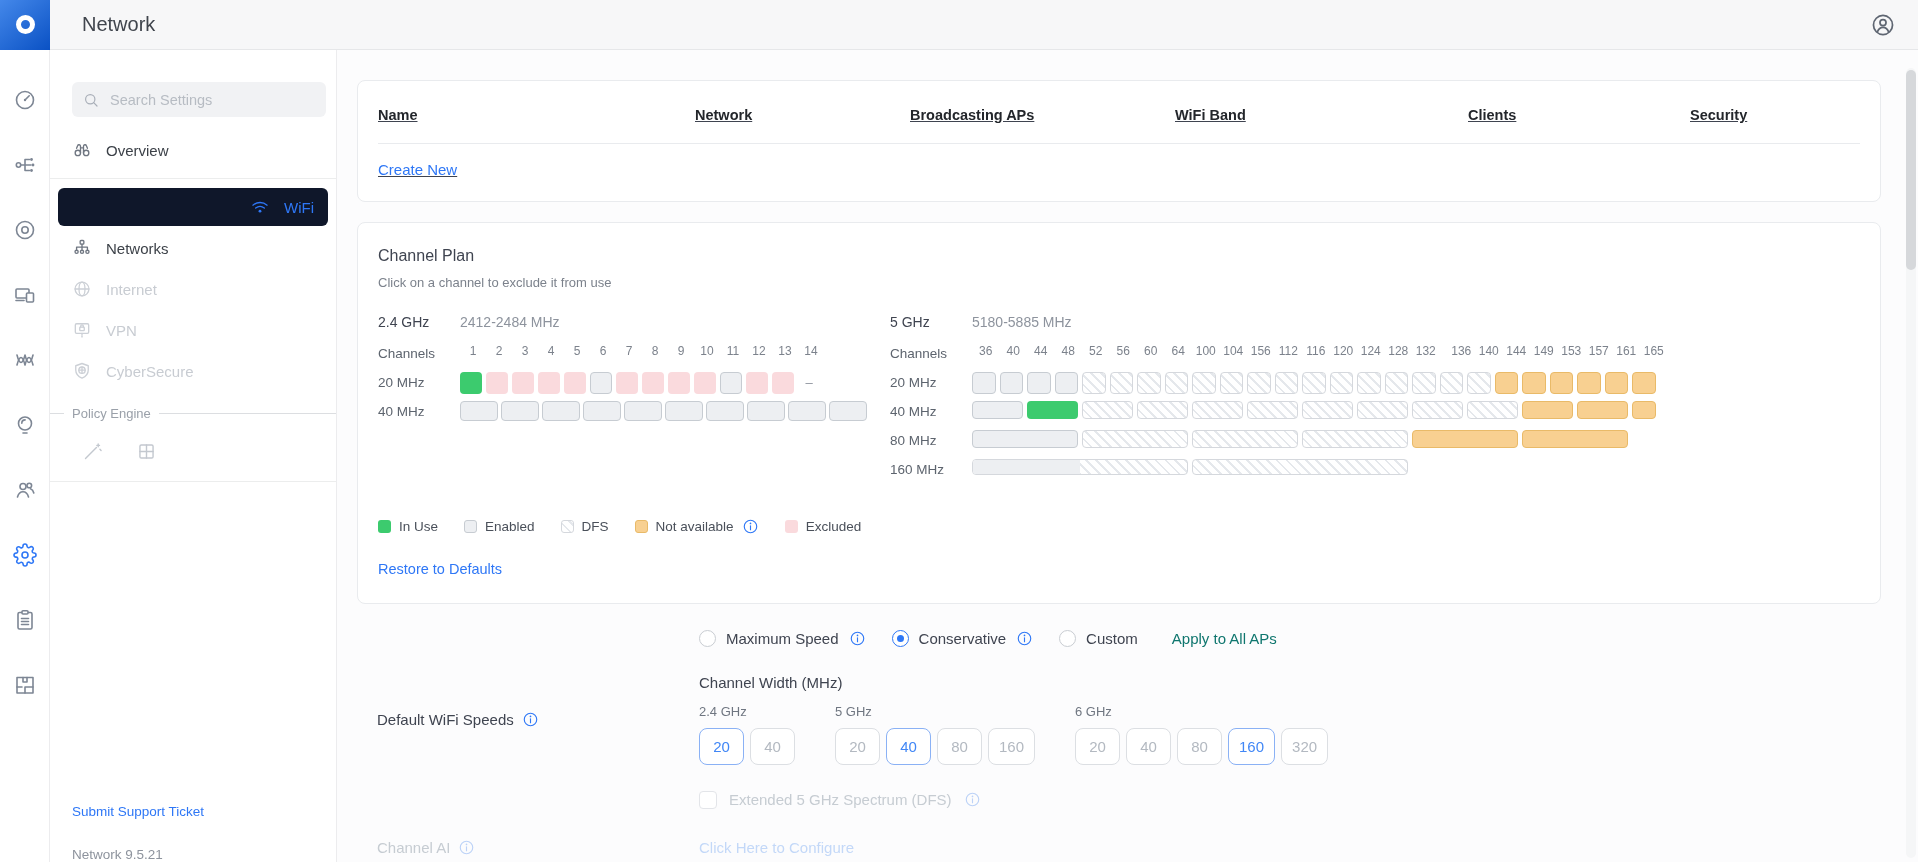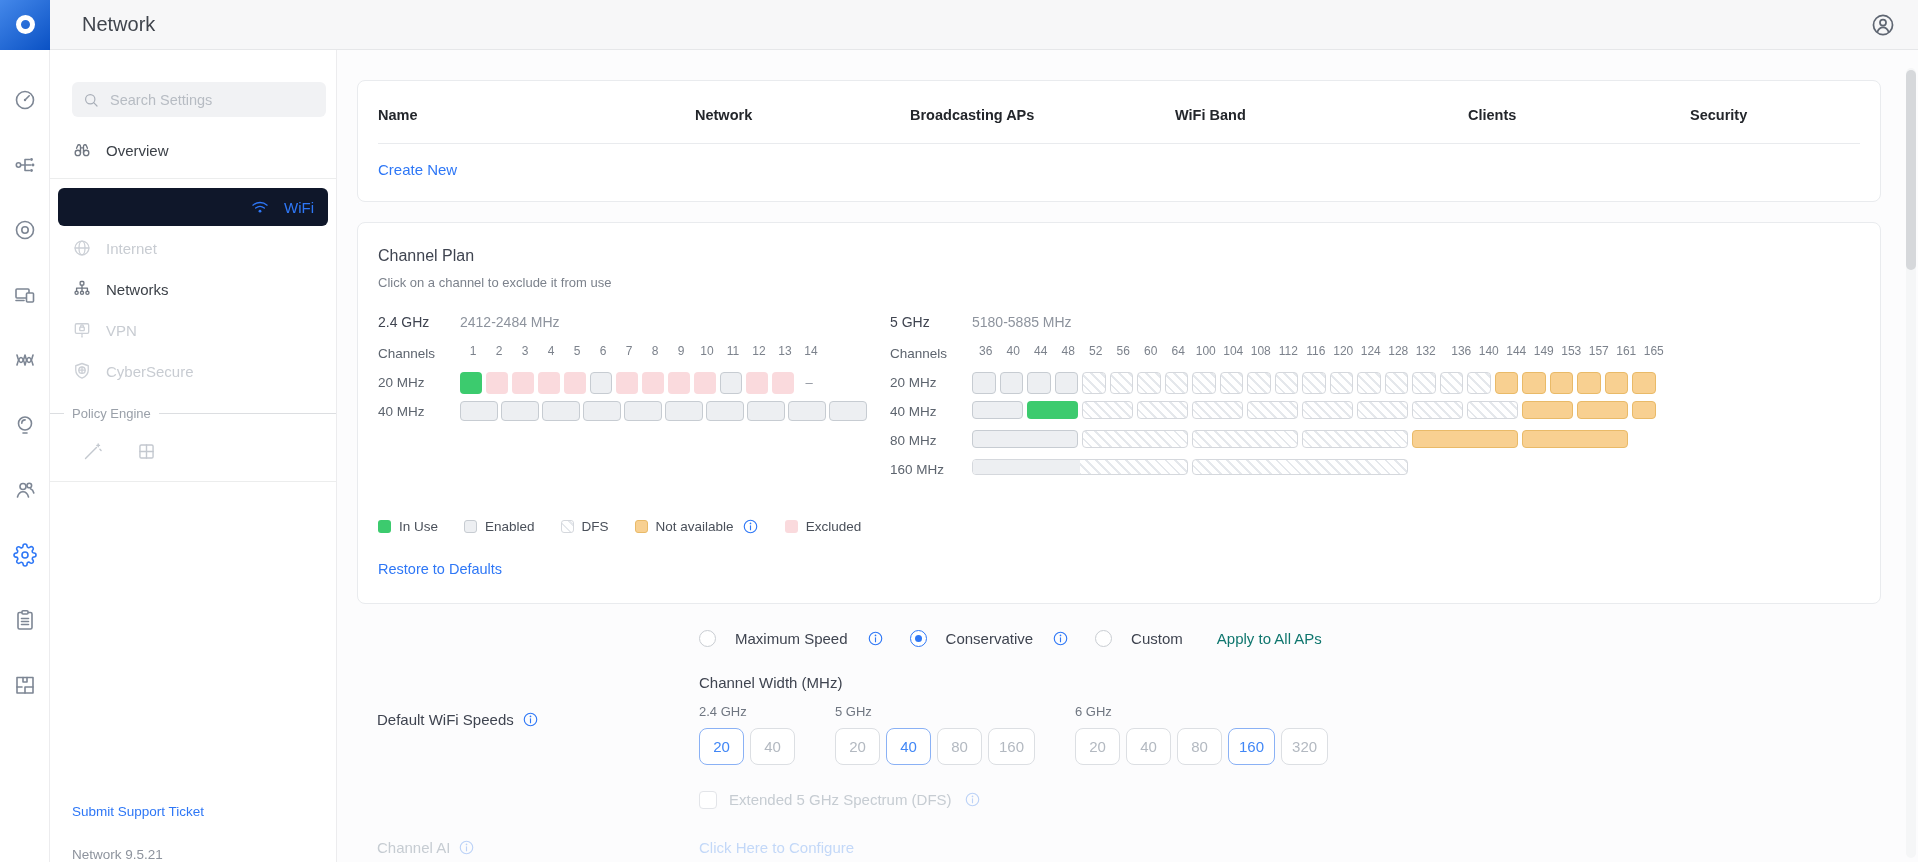--- a/index.html
+++ b/index.html
@@ -47,21 +47,21 @@
   .policy-icons { display:flex; gap:33px; padding:14px 0 10px 32px; }
   .policy-icons .icon { width:21px; height:21px; color:#c3c8cf; cursor:pointer; }
   .sidebar-bottom { position:absolute; bottom:0; left:0; right:0; padding:0 22px; }
   .support { color:#2e77f6; font-size:13.5px; margin-bottom:28px; cursor:pointer; }
   .version { color:#8d939d; font-size:13.5px; }
 
   
   .main { flex:1; background:#fcfcfd; padding:30px 37px 0 20px; overflow:hidden; }
   .card { background:#fff; border:1px solid #e9ebee; border-radius:8px; }
 
-  .table-card { padding:16px 20px 8px; }
+  .table-card { padding:16px 20px 8px;text-decoration:underline; }
   .thead { display:flex; font-weight:bold; font-size:14.5px; color:#23262b; padding:10px 0 20px; border-bottom:1px solid #e9ebee; }
   .thead span:nth-child(1){ width:317px; }
   .thead span:nth-child(2){ width:215px; }
   .thead span:nth-child(3){ width:265px; }
   .thead span:nth-child(4){ width:293px; }
   .thead span:nth-child(5){ width:222px; }
   .thead span:nth-child(6){ flex:1; }
   .create-new { padding:17px 0 15px; color:#2e77f6; font-size:15px; cursor:pointer; }
 
   .plan-card { margin-top:20px; padding:24px 20px 26px; }
@@ -96,21 +96,21 @@
   .sw { width:13px; height:13px; border-radius:3px; flex:none; }
   .restore { margin-top:26px; color:#2e77f6; font-size:14.5px; cursor:pointer; }
 
   .section { display:flex; margin-top:26px; padding-left:20px; }
   .sec-label { width:322px; flex:none; font-size:15px; color:#3f4450; display:flex; align-items:center; gap:8px; }
   .sec-label.disabled { color:#c6ccd2; }
   .i16 { width:17px; height:17px; }
   .info-blue { color:#2e77f6; }
   .info-light { color:#bcd2f7; }
   .radios { display:flex; align-items:center; gap:26px; font-size:15px; color:#3f4450; }
-  .radio-item { display:flex; align-items:center; gap:19px; cursor:pointer; }
+  .radio-item { display:flex; align-items:center; gap:10px; cursor:pointer; }
   .radio { width:17px; height:17px; border:1.5px solid #c9cdd2; border-radius:50%; position:relative; flex:none; background:#fff; }
   .radio.sel { border-color:#2e77f6; }
   .radio.sel::after { content:""; position:absolute; left:50%; top:50%; width:7px; height:7px; margin:-3.5px 0 0 -3.5px; border-radius:50%; background:#2e77f6; }
   .apply-link { color:#0f766e; margin-left:8px; cursor:pointer; }
   .cw-title { font-size:15px; color:#3f4450; margin:27px 0 13px; }
   .cw-groups { display:flex; }
   .cw-group + .cw-group { margin-left:40px; }
   .cw-band { font-size:13px; color:#6f7681; margin-bottom:9px; }
   .cw-btns { display:flex; gap:6px; }
   .wbtn { min-width:45px; height:37px; padding:0 10px; border:1px solid #dcdfe3; border-radius:8px; display:flex; align-items:center; justify-content:center; font-size:15px; color:#b3b9c1; background:#fff; cursor:pointer; }
@@ -219,41 +219,41 @@
         <div class="item active">
           <span class="icon ">
             <svg viewBox="0 0 24 24" fill="none" stroke="currentColor" stroke-width="1.6" stroke-linecap="round" stroke-linejoin="round">
               <path d="M3.5 9.8a13 13 0 0117 0"></path>
               <path d="M6.8 13.2a8.5 8.5 0 0110.4 0"></path>
               <circle cx="12" cy="17" r="1.7" fill="currentColor" stroke="none"></circle>
             </svg>
           </span>
           <span>WiFi</span>
         </div>
-        <div class="item disabled">
-          <span class="icon ">
-            <svg viewBox="0 0 24 24" fill="none" stroke="currentColor" stroke-width="1.6" stroke-linecap="round" stroke-linejoin="round">
-              <circle cx="12" cy="12" r="8.3"></circle>
-              <ellipse cx="12" cy="12" rx="3.6" ry="8.3"></ellipse>
-              <path d="M3.7 12h16.6"></path>
-            </svg>
-          </span>
-          <span>Internet</span>
-        </div>
         <div class="item">
           <span class="icon ">
             <svg viewBox="0 0 24 24" fill="none" stroke="currentColor" stroke-width="1.6" stroke-linecap="round" stroke-linejoin="round">
               <rect x="9.8" y="3" width="4.4" height="4.4" rx="1"></rect>
               <path d="M12 7.4V11M12 11H5.5v2.8M12 11h6.5v2.8M12 11v2.8"></path>
               <circle cx="5.5" cy="16.6" r="1.9"></circle>
               <circle cx="12" cy="16.6" r="1.9"></circle>
               <circle cx="18.5" cy="16.6" r="1.9"></circle>
             </svg>
           </span>
           <span>Networks</span>
+        </div>
+        <div class="item disabled">
+          <span class="icon ">
+            <svg viewBox="0 0 24 24" fill="none" stroke="currentColor" stroke-width="1.6" stroke-linecap="round" stroke-linejoin="round">
+              <circle cx="12" cy="12" r="8.3"></circle>
+              <ellipse cx="12" cy="12" rx="3.6" ry="8.3"></ellipse>
+              <path d="M3.7 12h16.6"></path>
+            </svg>
+          </span>
+          <span>Internet</span>
         </div>
         <div class="item disabled">
           <span class="icon ">
             <svg viewBox="0 0 24 24" fill="none" stroke="currentColor" stroke-width="1.6" stroke-linecap="round" stroke-linejoin="round">
               <rect x="4" y="4.5" width="16" height="11.5" rx="1.5"></rect>
               <rect x="9.3" y="8.5" width="5.4" height="4.2" rx="0.8"></rect>
               <path d="M10.4 8.5v-1a1.6 1.6 0 013.2 0v1M12 16v2.3"></path>
               <circle cx="12" cy="20" r="1" fill="currentColor" stroke="none"></circle>
             </svg>
           </span>
@@ -383,21 +383,21 @@
                 <span class="chan-num" style="width: 27.5px;">36</span>
                 <span class="chan-num" style="width: 27.5px;">40</span>
                 <span class="chan-num" style="width: 27.5px;">44</span>
                 <span class="chan-num" style="width: 27.5px;">48</span>
                 <span class="chan-num" style="width: 27.5px;">52</span>
                 <span class="chan-num" style="width: 27.5px;">56</span>
                 <span class="chan-num" style="width: 27.5px;">60</span>
                 <span class="chan-num" style="width: 27.5px;">64</span>
                 <span class="chan-num" style="width: 27.5px;">100</span>
                 <span class="chan-num" style="width: 27.5px;">104</span>
-                <span class="chan-num" style="width: 27.5px;">108</span>
+                <span class="chan-num" style="width: 27.5px;">156</span>
                 <span class="chan-num" style="width: 27.5px;">112</span>
                 <span class="chan-num" style="width: 27.5px;">116</span>
                 <span class="chan-num" style="width: 27.5px;">120</span>
                 <span class="chan-num" style="width: 27.5px;">124</span>
                 <span class="chan-num" style="width: 27.5px;">128</span>
                 <span class="chan-num" style="width: 27.5px;">132</span>
                 <span class="chan-num" style="width: 27.5px; margin-left: 8px;">136</span>
                 <span class="chan-num" style="width: 27.5px;">140</span>
                 <span class="chan-num" style="width: 27.5px;">144</span>
                 <span class="chan-num" style="width: 27.5px;">149</span>

